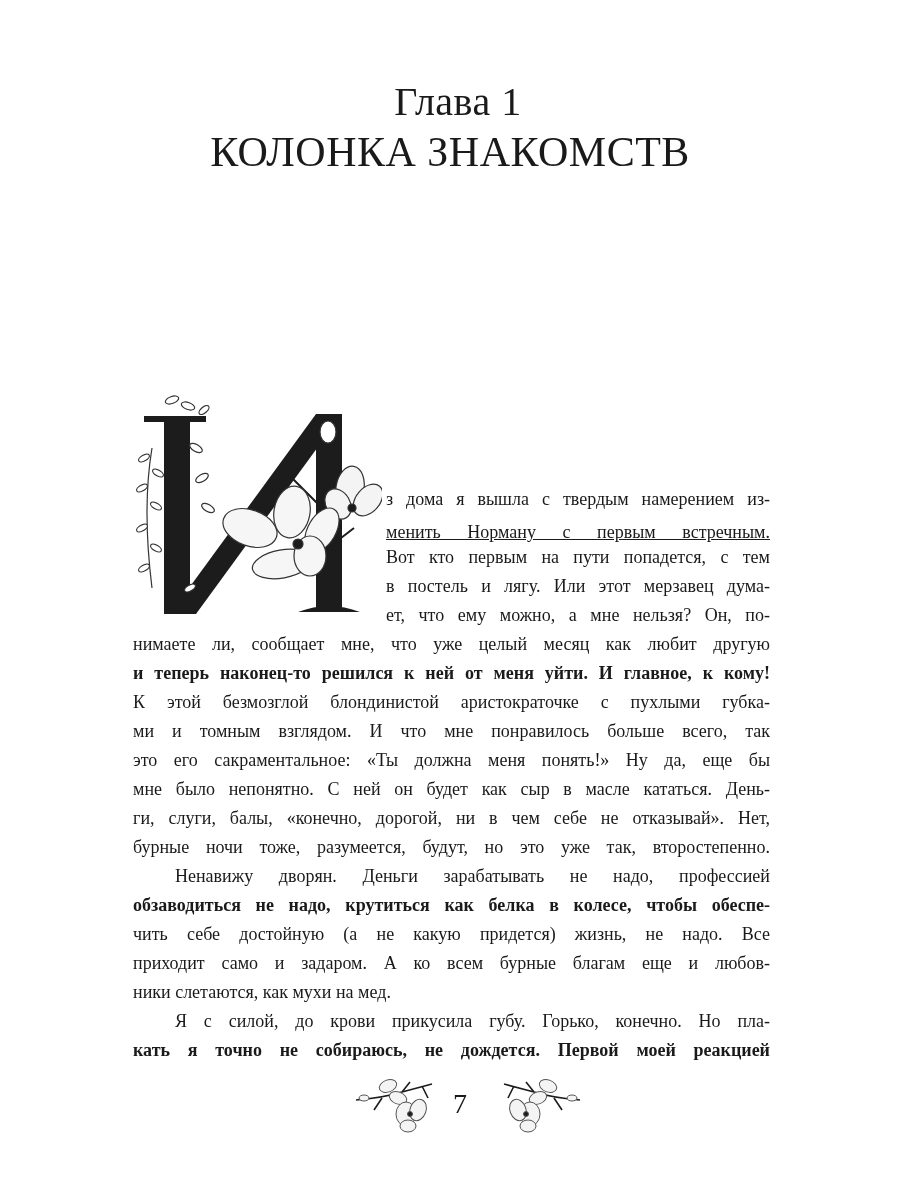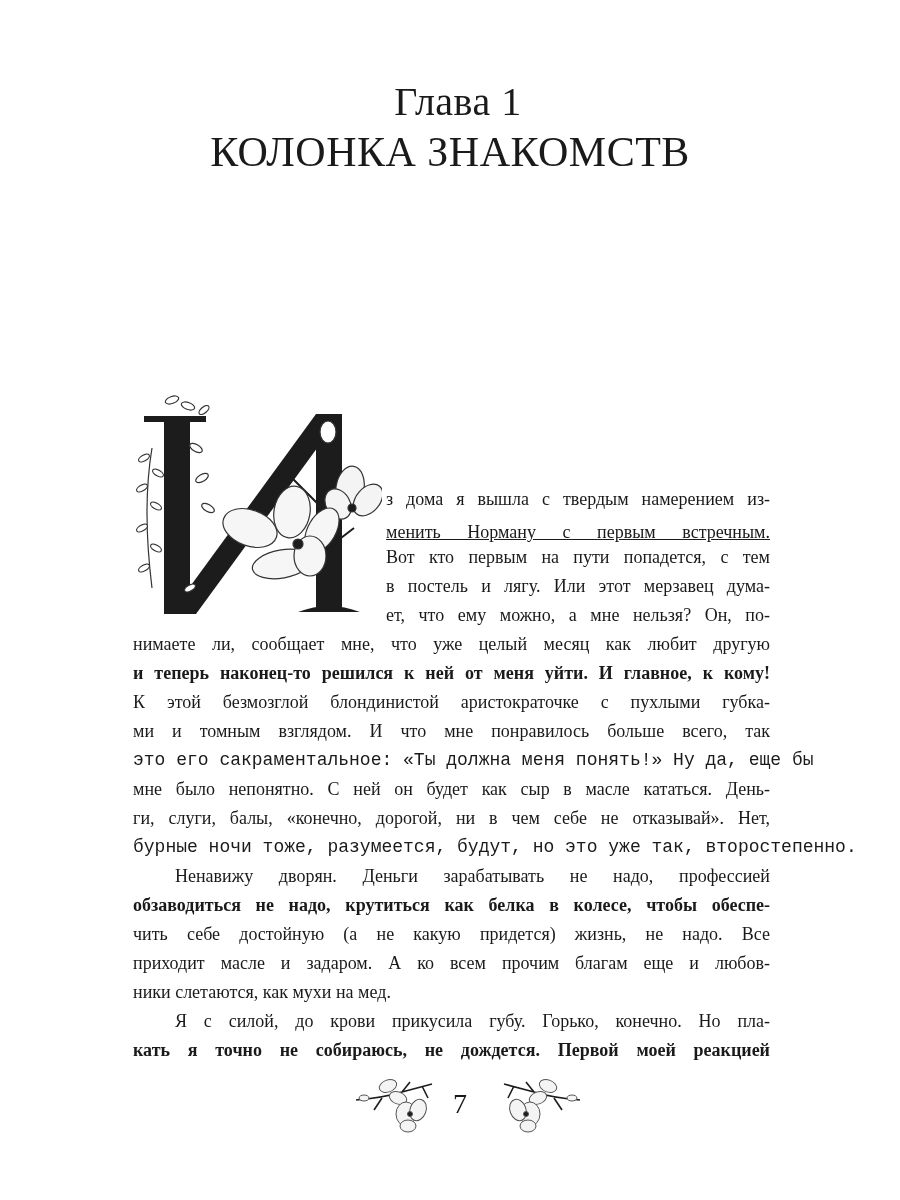--- a/index.html
+++ b/index.html
@@ -90,28 +90,28 @@
 <div>
   <div class="line" style="left:386px; width:384px; top:484px;">з дома я вышла с твердым намерением из-</div>
   <div class="line" style="left:386px; width:384px; top:517px;text-decoration:underline;">менить Норману с первым встречным.</div>
   <div class="line" style="left:386px; width:384px; top:542px;">Вот кто первым на пути попадется, с тем</div>
   <div class="line" style="left:386px; width:384px; top:571px;">в постель и лягу. Или этот мерзавец дума-</div>
   <div class="line" style="left:386px; width:384px; top:600px;">ет, что ему можно, а мне нельзя? Он, по-</div>
   <div class="line" style="left:133px; width:637px; top:629px;">нимаете ли, сообщает мне, что уже целый месяц как любит другую</div>
   <div class="line" style="left:133px; width:637px; top:658px;font-weight:bold;">и теперь наконец-то решился к ней от меня уйти. И главное, к кому!</div>
   <div class="line" style="left:133px; width:637px; top:687px;">К этой безмозглой блондинистой аристократочке с пухлыми губка-</div>
   <div class="line" style="left:133px; width:637px; top:716px;">ми и томным взглядом. И что мне понравилось больше всего, так</div>
-  <div class="line" style="left:133px; width:637px; top:745px;font-family:Liberation Mono, monospace;">это его сакраментальное: «Ты должна меня понять!» Ну да, еще бы</div>
+  <div class="line" style="left:133px; width:637px; top:745px;">это его сакраментальное: «Ты должна меня понять!» Ну да, еще бы</div>
   <div class="line" style="left:133px; width:637px; top:774px;">мне было непонятно. С ней он будет как сыр в масле кататься. День-</div>
   <div class="line" style="left:133px; width:637px; top:803px;">ги, слуги, балы, «конечно, дорогой, ни в чем себе не отказывай». Нет,</div>
-  <div class="line" style="left:133px; width:637px; top:832px;font-family:Liberation Mono, monospace;">бурные ночи тоже, разумеется, будут, но это уже так, второстепенно.</div>
+  <div class="line" style="left:133px; width:637px; top:832px;">бурные ночи тоже, разумеется, будут, но это уже так, второстепенно.</div>
   <div class="line" style="left:175px; width:595px; top:861px;">Ненавижу дворян. Деньги зарабатывать не надо, профессией</div>
   <div class="line" style="left:133px; width:637px; top:890px;font-weight:bold;">обзаводиться не надо, крутиться как белка в колесе, чтобы обеспе-</div>
   <div class="line" style="left:133px; width:637px; top:919px;">чить себе достойную (а не какую придется) жизнь, не надо. Все</div>
-  <div class="line" style="left:133px; width:637px; top:948px;">приходит масле и задаром. А ко всем прочим благам еще и любов-</div>
+  <div class="line" style="left:133px; width:637px; top:948px;">приходит само и задаром. А ко всем бурные благам еще и любов-</div>
   <div class="line last" style="left:133px; width:637px; top:977px;">ники слетаются, как мухи на мед.</div>
   <div class="line" style="left:175px; width:595px; top:1006px;">Я с силой, до крови прикусила губу. Горько, конечно. Но пла-</div>
   <div class="line" style="left:133px; width:637px; top:1035px;font-weight:bold;">кать я точно не собираюсь, не дождется. Первой моей реакцией</div>
 </div>
 
 <div class="footer">
   <svg class="ornament-left" viewBox="0 0 90 64" xmlns="http://www.w3.org/2000/svg">
     <path d="M4,30 Q30,28 50,22 L80,14 M30,28 L22,40 M50,22 L58,12 M70,16 L76,28" stroke="#1c1c1c" stroke-width="1.6" fill="none"></path>
     <g stroke="#555" stroke-width="1" fill="#f4f4f4">
       <ellipse cx="12" cy="28" rx="5" ry="3"></ellipse>

